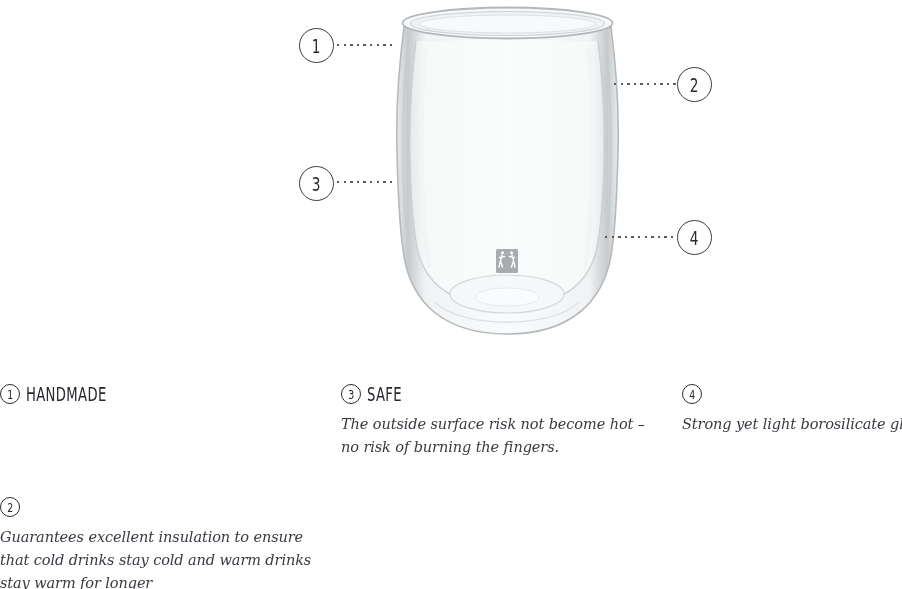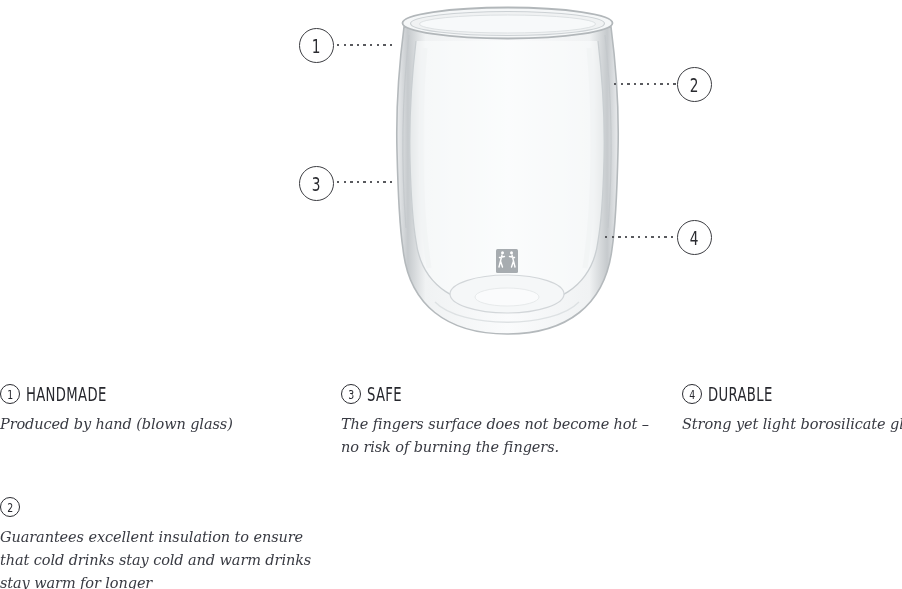--- a/index.html
+++ b/index.html
@@ -184,43 +184,39 @@
 
     <div class="feature pos-f0">
       <div class="feature-head">
         <span class="num-badge">
           <span class="cond-num">1</span>
         </span>
         <span class="feature-title">
           <span class="cond-title">HANDMADE</span>
         </span>
       </div>
-      <div class="feature-desc">Produced by hand (blown glass)</div>
     </div>
 
     <div class="feature pos-f1">
       <div class="feature-head">
         <span class="num-badge">
           <span class="cond-num">3</span>
         </span>
         <span class="feature-title">
           <span class="cond-title">SAFE</span>
         </span>
       </div>
-      <div class="feature-desc">The fingers surface does not become hot –no risk of burning the fingers.</div>
+      <div class="feature-desc">The outside surface risk not become hot –no risk of burning the fingers.</div>
     </div>
 
     <div class="feature pos-f2">
       <div class="feature-head">
         <span class="num-badge">
           <span class="cond-num">4</span>
         </span>
-        <span class="feature-title">
-          <span class="cond-title">DURABLE</span>
-        </span>
       </div>
       <div class="feature-desc">Strong yet light borosilicate glass</div>
     </div>
 
     <div class="feature pos-f3">
       <div class="feature-head">
         <span class="num-badge">
           <span class="cond-num">2</span>
         </span>
       </div>

